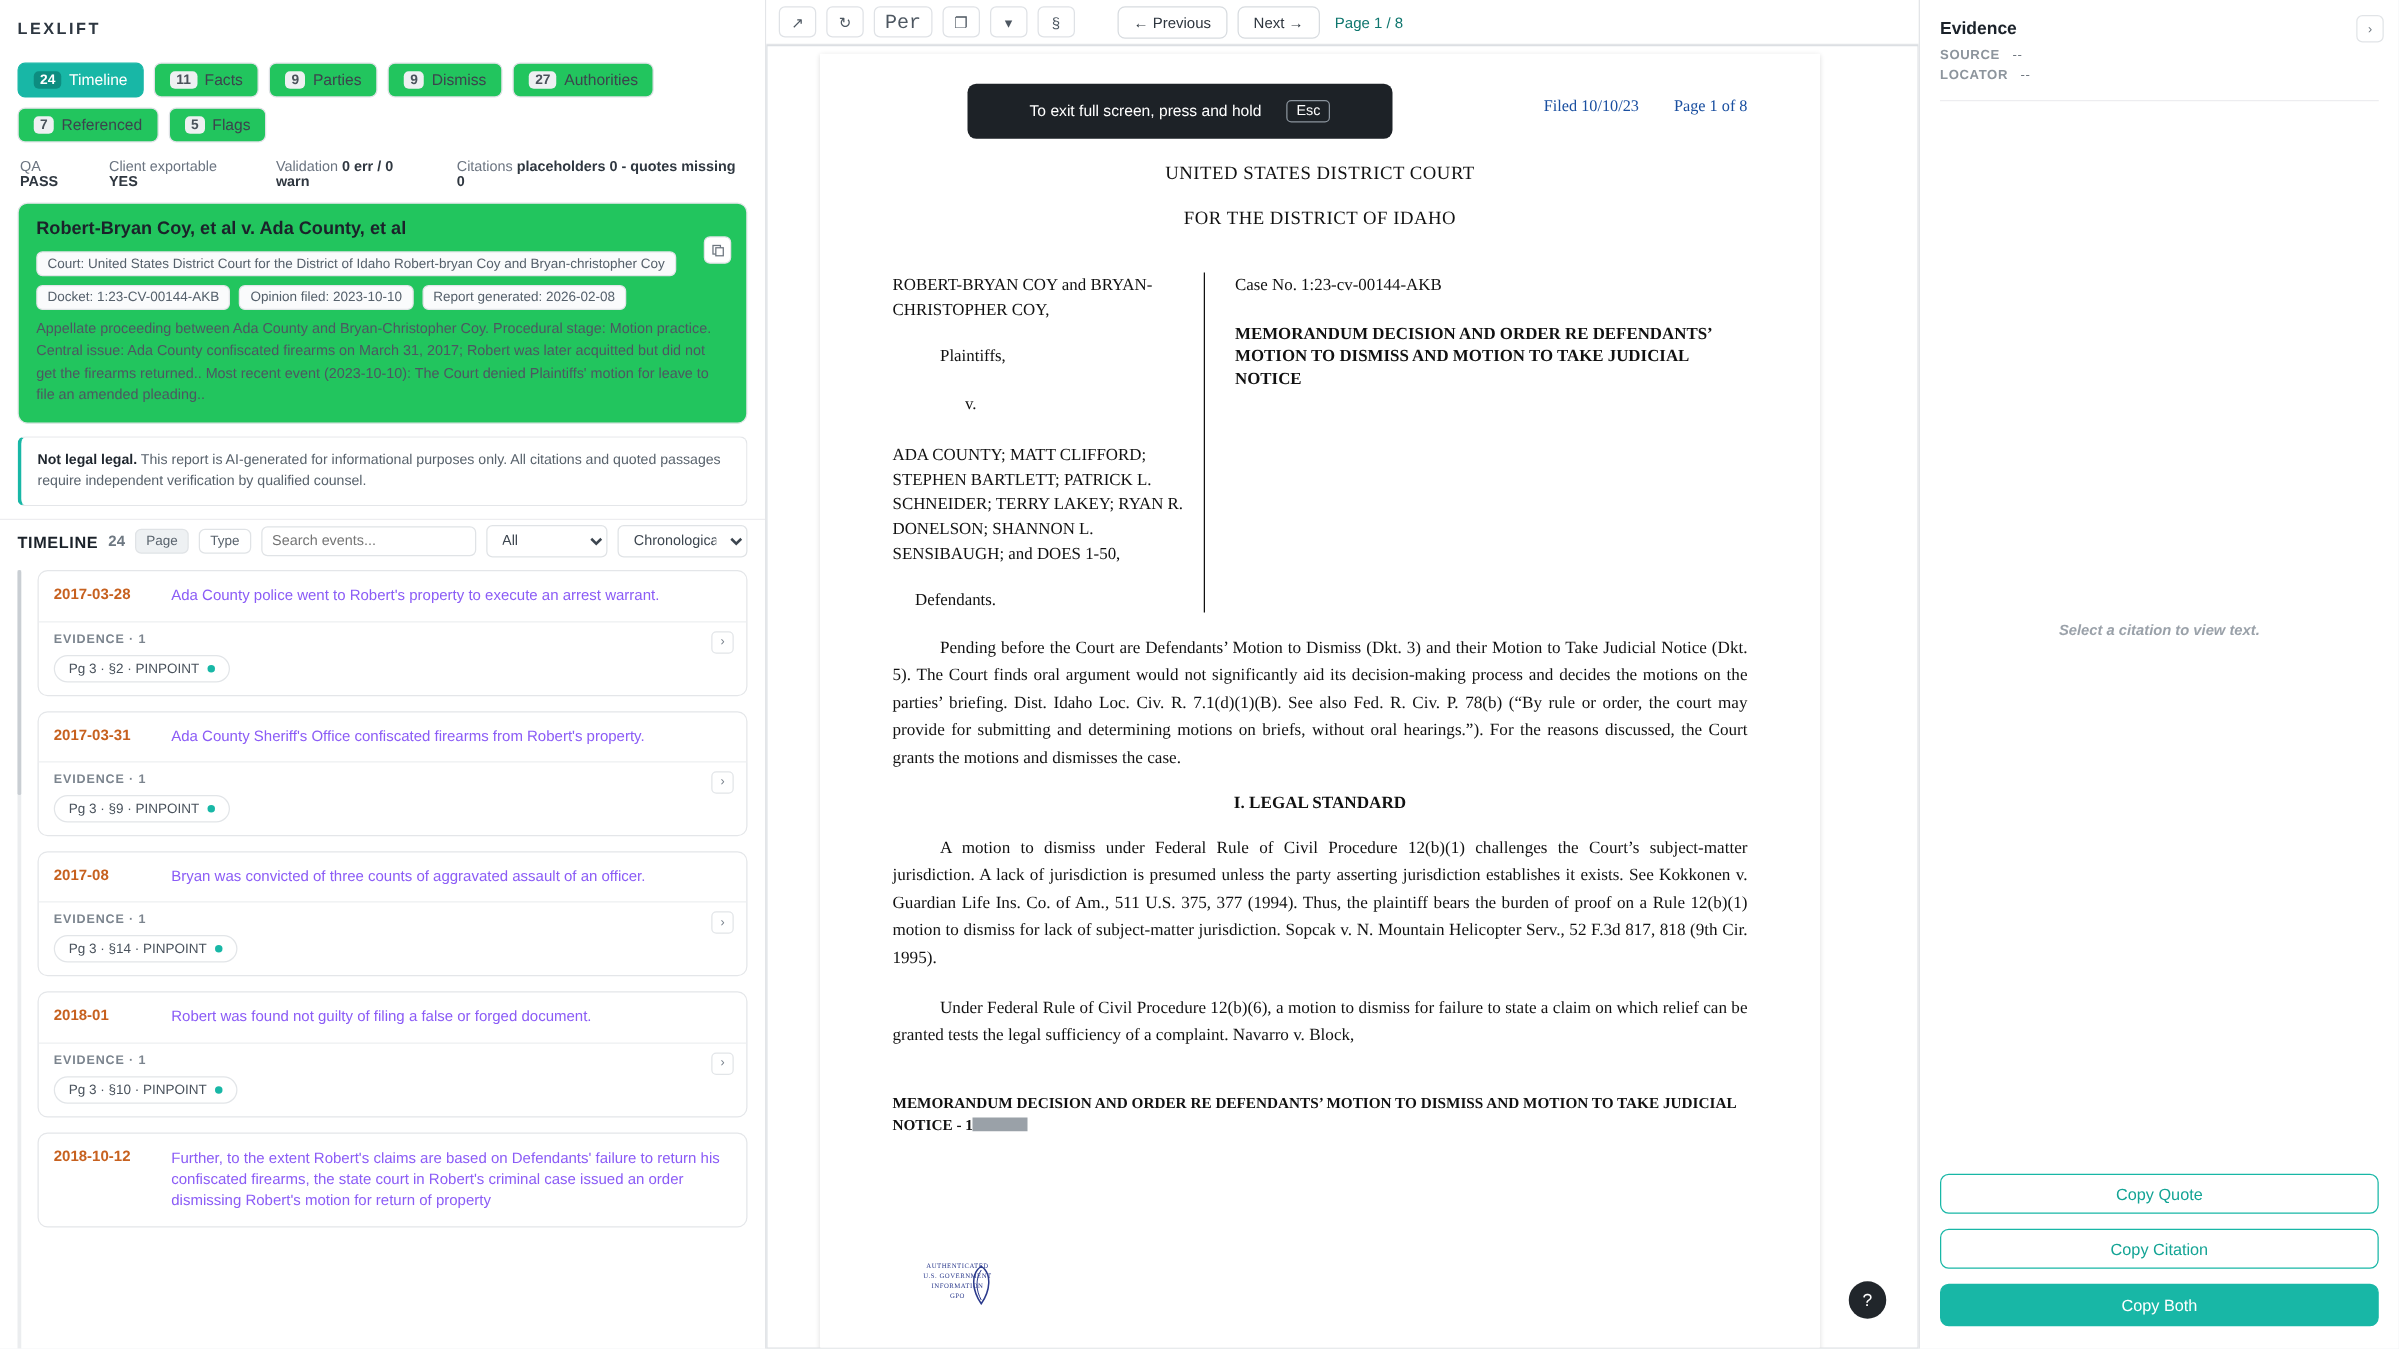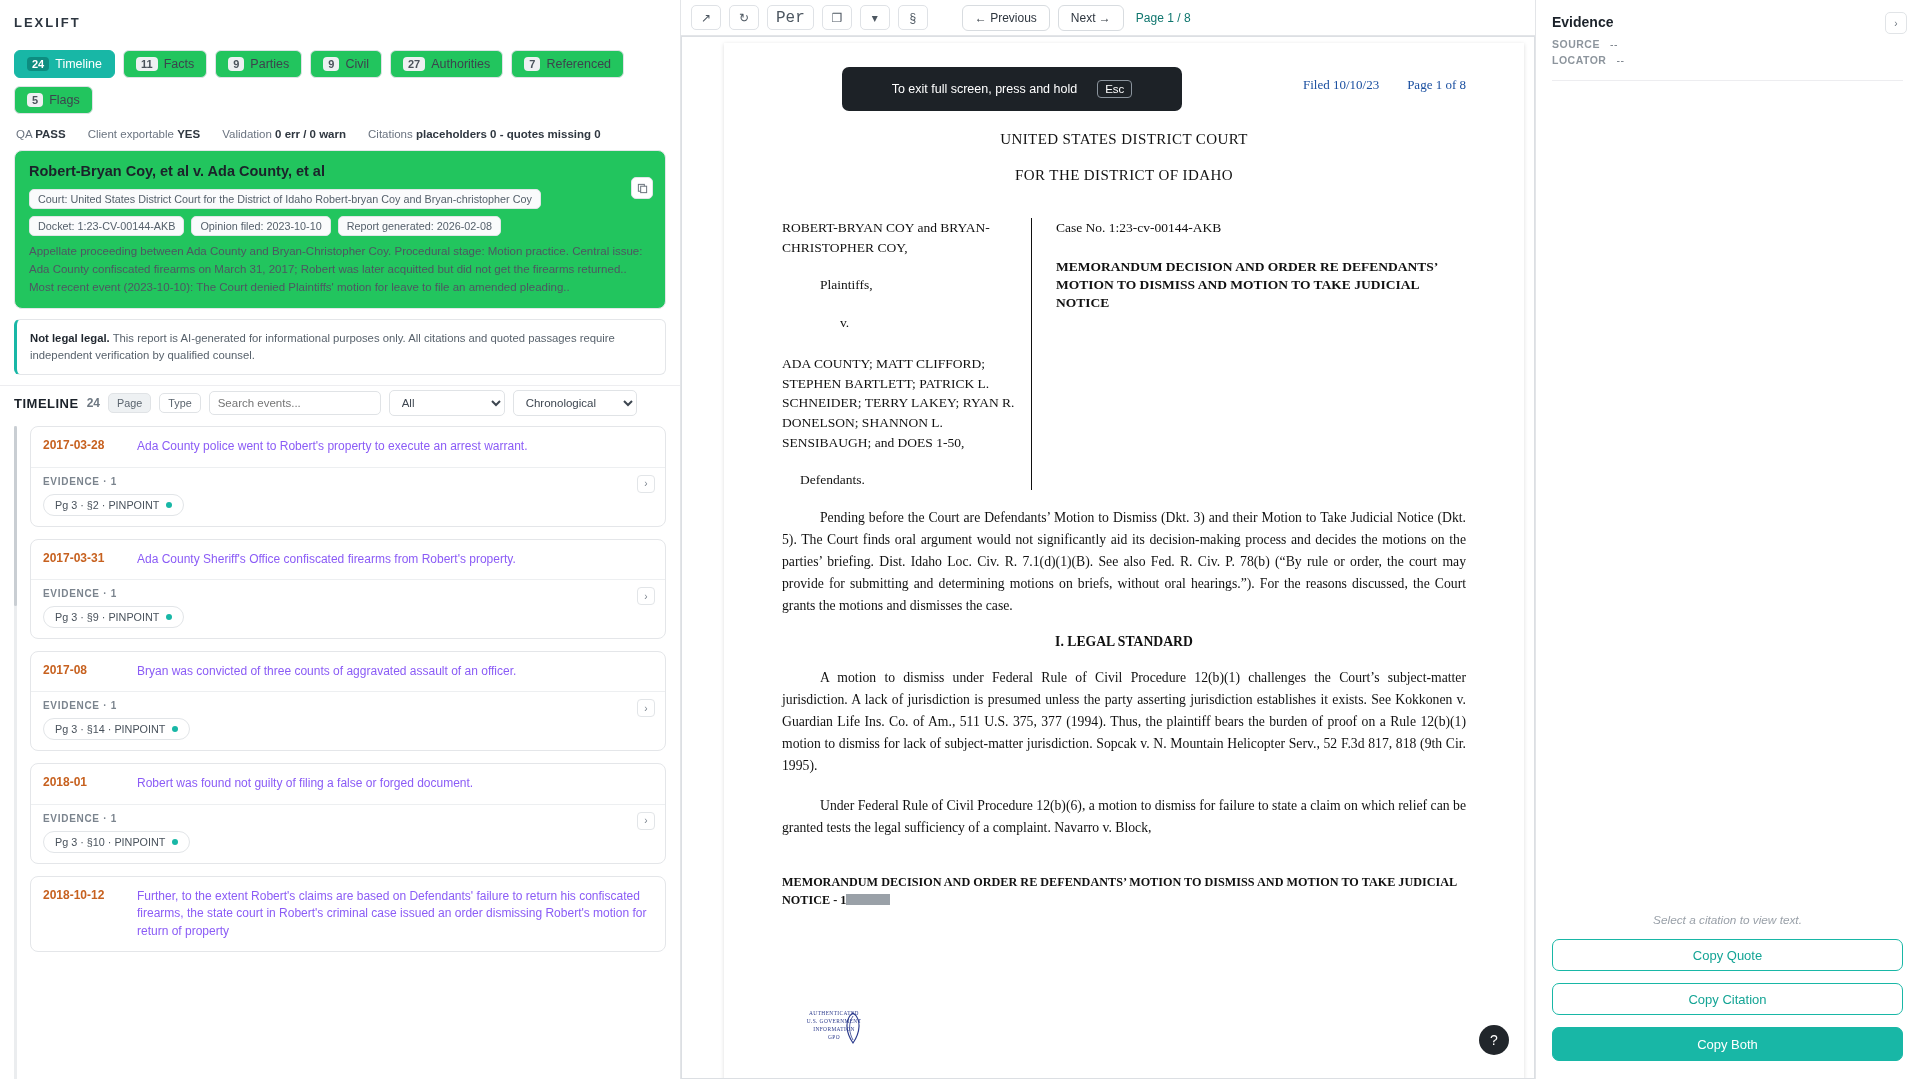--- a/index.html
+++ b/index.html
@@ -9,21 +9,21 @@
     background:#f2f3f5;
     font-family:"Liberation Sans", sans-serif;
     font-size:13px;
     color:#1c2127;
     overflow:hidden;
   }
   .app { position:relative; width:1919px; height:1079px; display:flex; }
 
   
   .left {
-    width:681px; height:1079px; background:#ffffff;
+    width:613px; height:1079px; background:#ffffff;
     border-right:1px solid #e3e5e8;
     display:flex; flex-direction:column;
   }
   .brand {
     height:44px; display:flex; align-items:center; padding-left:14px;
     font-size:13px; font-weight:bold; letter-spacing:2px; color:#2d3640;
   }
   .chips-row {
     display:flex; gap:8px; padding:6px 14px 10px 14px; flex-wrap:wrap;
   }
@@ -195,21 +195,21 @@
   .collapse-btn {
     position:absolute; right:12px; top:12px; width:22px; height:22px;
     border:1px solid #e1e4e7; border-radius:5px; background:#fff;
     display:flex; align-items:center; justify-content:center; font-size:10px; color:#6d767f; cursor:pointer;
   }
   .kv { display:flex; gap:10px; padding:2px 16px; font-size:10.5px; color:#8d959d; letter-spacing:.5px; }
   .kv .k { font-weight:bold; }
   .kv .v { color:#6f7780; }
   .right-body {
     flex:1; margin:12px 16px 0 16px; border-top:1px solid #ededf0;
-    display:flex; align-items:flex-end; justify-content:center;
+    display:flex; align-items:center; justify-content:center;font-weight:bold;
   }
   .placeholder { font-size:11.8px; color:#9aa1a9; font-style:italic; }
   .right-actions { padding:12px 16px 18px 16px; display:flex; flex-direction:column; gap:12px; }
   .act {
     height:32px; border-radius:7px; border:1px solid #18b7a6; background:#fff; color:#14a495;
     font-size:13px; display:flex; align-items:center; justify-content:center; cursor:pointer;
   }
   .act.primary { background:#18b7a6; border-color:#18b7a6; color:#fff; height:34px; }
 </style>
 </head>
@@ -228,21 +228,21 @@
       <div class="chip">
         <span class="cnt">11</span>
         <span>Facts</span>
       </div>
       <div class="chip">
         <span class="cnt">9</span>
         <span>Parties</span>
       </div>
       <div class="chip">
         <span class="cnt">9</span>
-        <span>Civil</span>
+        <span>Dismiss</span>
       </div>
       <div class="chip">
         <span class="cnt">27</span>
         <span>Authorities</span>
       </div>
       <div class="chip">
         <span class="cnt">7</span>
         <span>Referenced</span>
       </div>
       <div class="chip">

